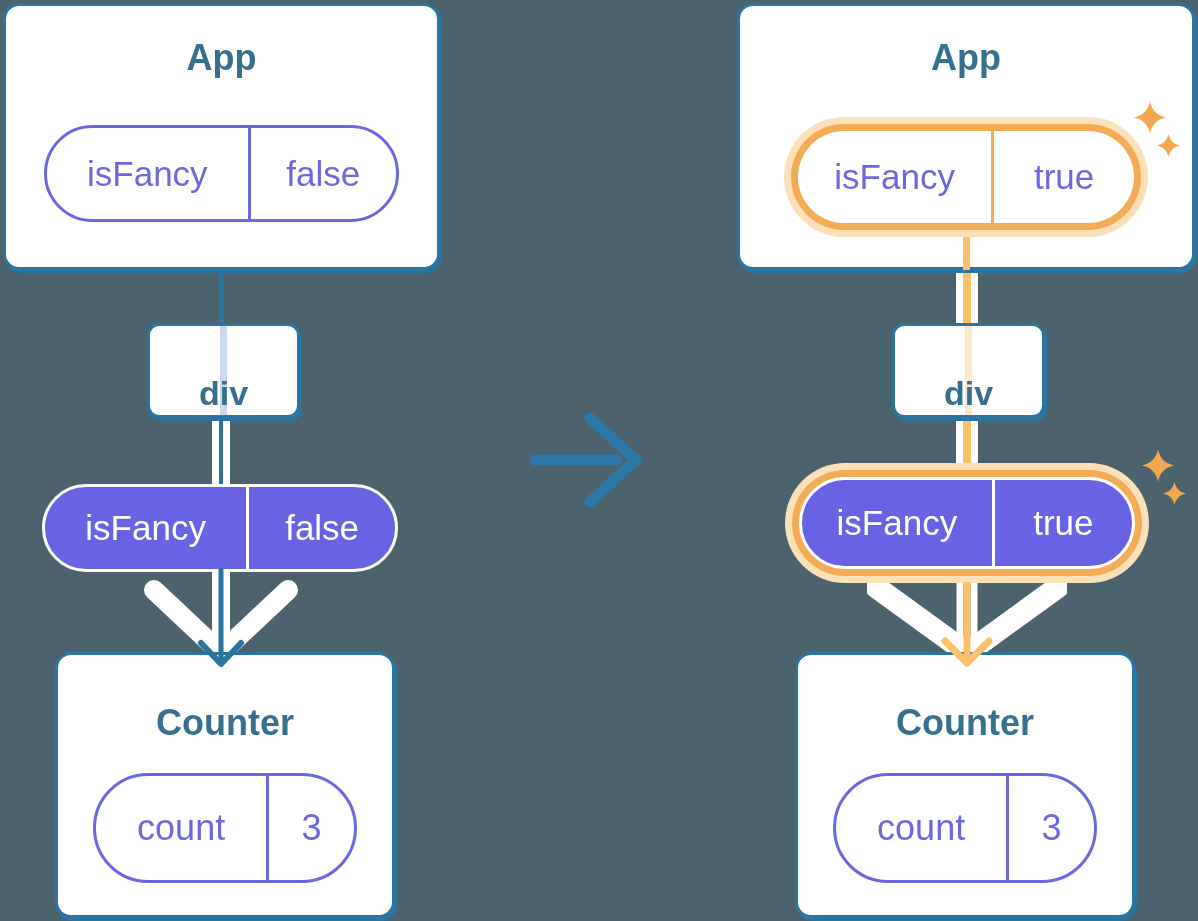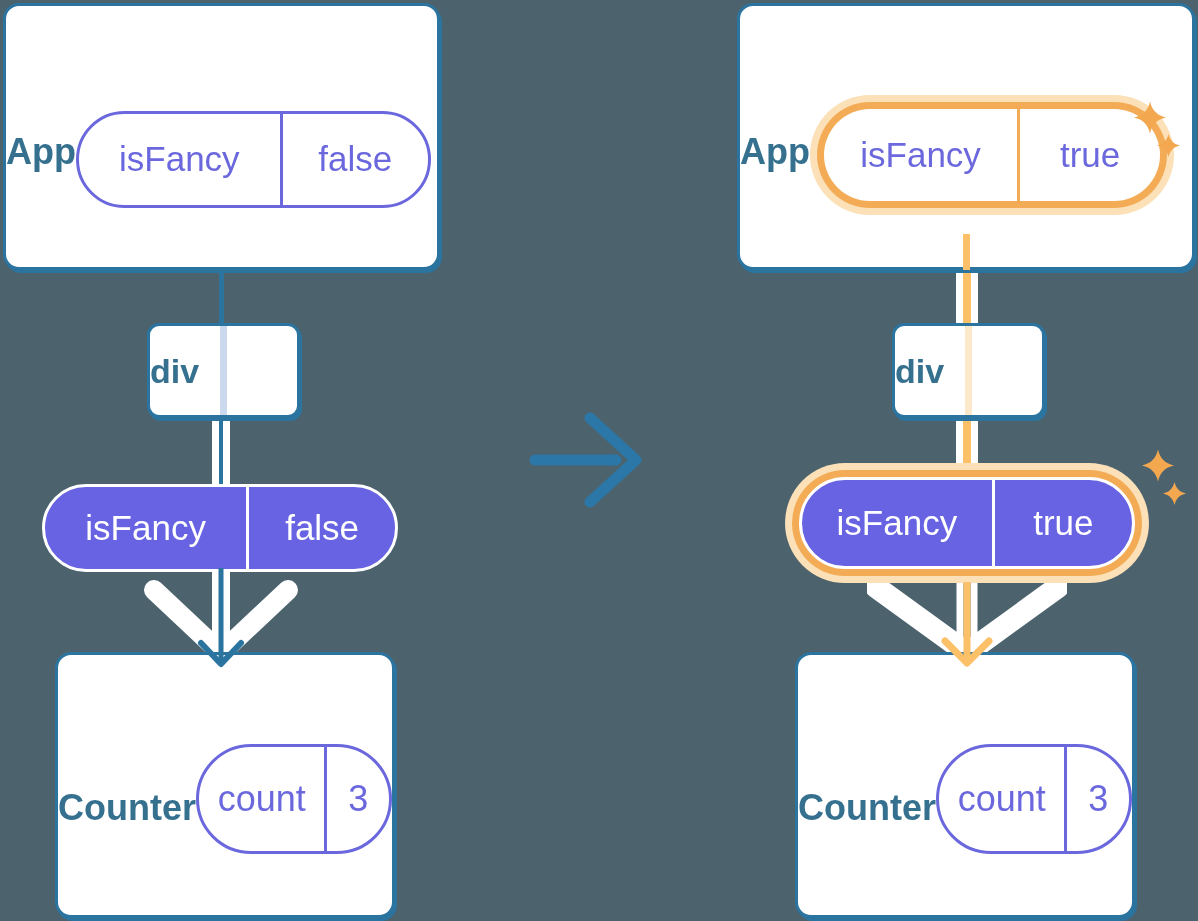--- a/index.html
+++ b/index.html
@@ -10,27 +10,27 @@
   }
   html,body{margin:0;padding:0;}
   body{background:var(--bg);font-family:"Liberation Sans", sans-serif;}
   #stage{position:relative;width:1198px;height:921px;background:var(--bg);overflow:hidden;}
 
   .card{
     position:absolute;background:var(--white);
     border:3px solid var(--card-border);
     box-shadow:2px 3px 0 var(--card-border);
     border-radius:16px;z-index:2;
-    display:flex;flex-direction:row;align-items:center;
+    display:flex;flex-direction:column;align-items:center;
   }
   .card .title{
     color:var(--teal-text);font-size:36px;line-height:44px;font-weight:600;
     text-align:center;position:relative;z-index:2;
   }
-  .small-card{border-radius:12px;justify-content:flex-start;}
+  .small-card{border-radius:12px;justify-content:flex-end;}
 
   
   .pill{
     display:flex;border-radius:999px;overflow:hidden;
     border:3px solid var(--purple);background:var(--white);
   }
   .pill .cell{
     display:flex;align-items:center;justify-content:center;
     color:var(--purple);font-size:35px;
   }

